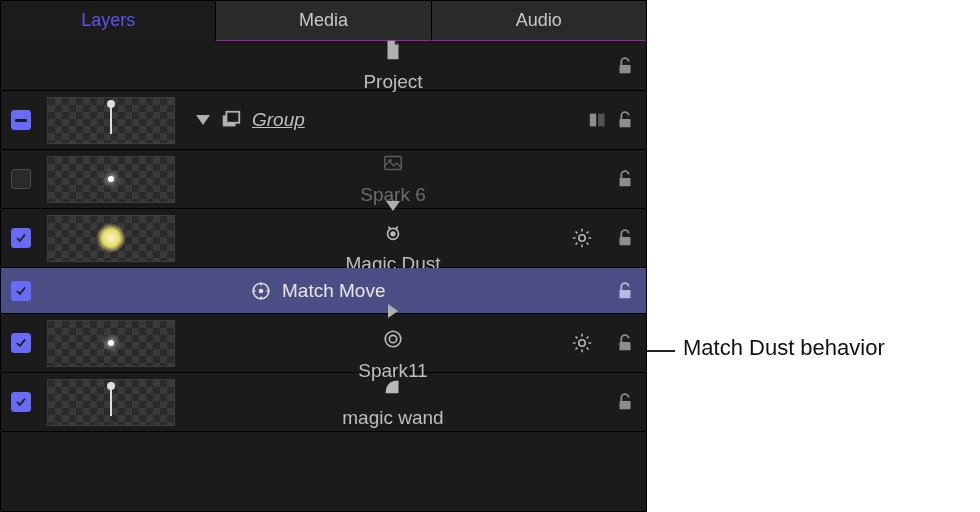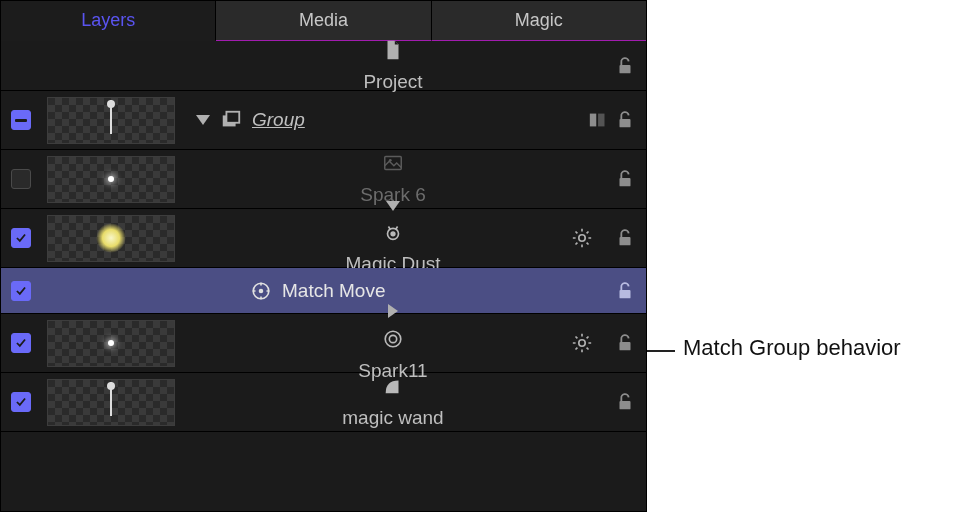--- a/index.html
+++ b/index.html
@@ -215,21 +215,21 @@
   }
 </style>
 </head>
 <body>
 
 <div class="panel">
 
   <div class="tabs">
     <div class="tab active">Layers</div>
     <div class="tab">Media</div>
-    <div class="tab">Magic</div>
+    <div class="tab">Audio</div>
   </div>
 
   <div class="layer-list">
 
     <div class="row project">
       <div class="check-col"></div>
       <div class="thumb-col"></div>
       <div class="content-col indent-3">
         <span class="row-icon">
           <svg viewBox="0 0 24 24" fill="#b0b0b0">
@@ -449,14 +449,14 @@
             </svg>
         </span>
       </div>
     </div>
 
   </div>
 </div>
 
 <div class="callout">
   <div class="callout-line"></div>
-  <div class="callout-text">Match Group behavior</div>
+  <div class="callout-text">Match Dust behavior</div>
 </div>
 
 </body></html>

